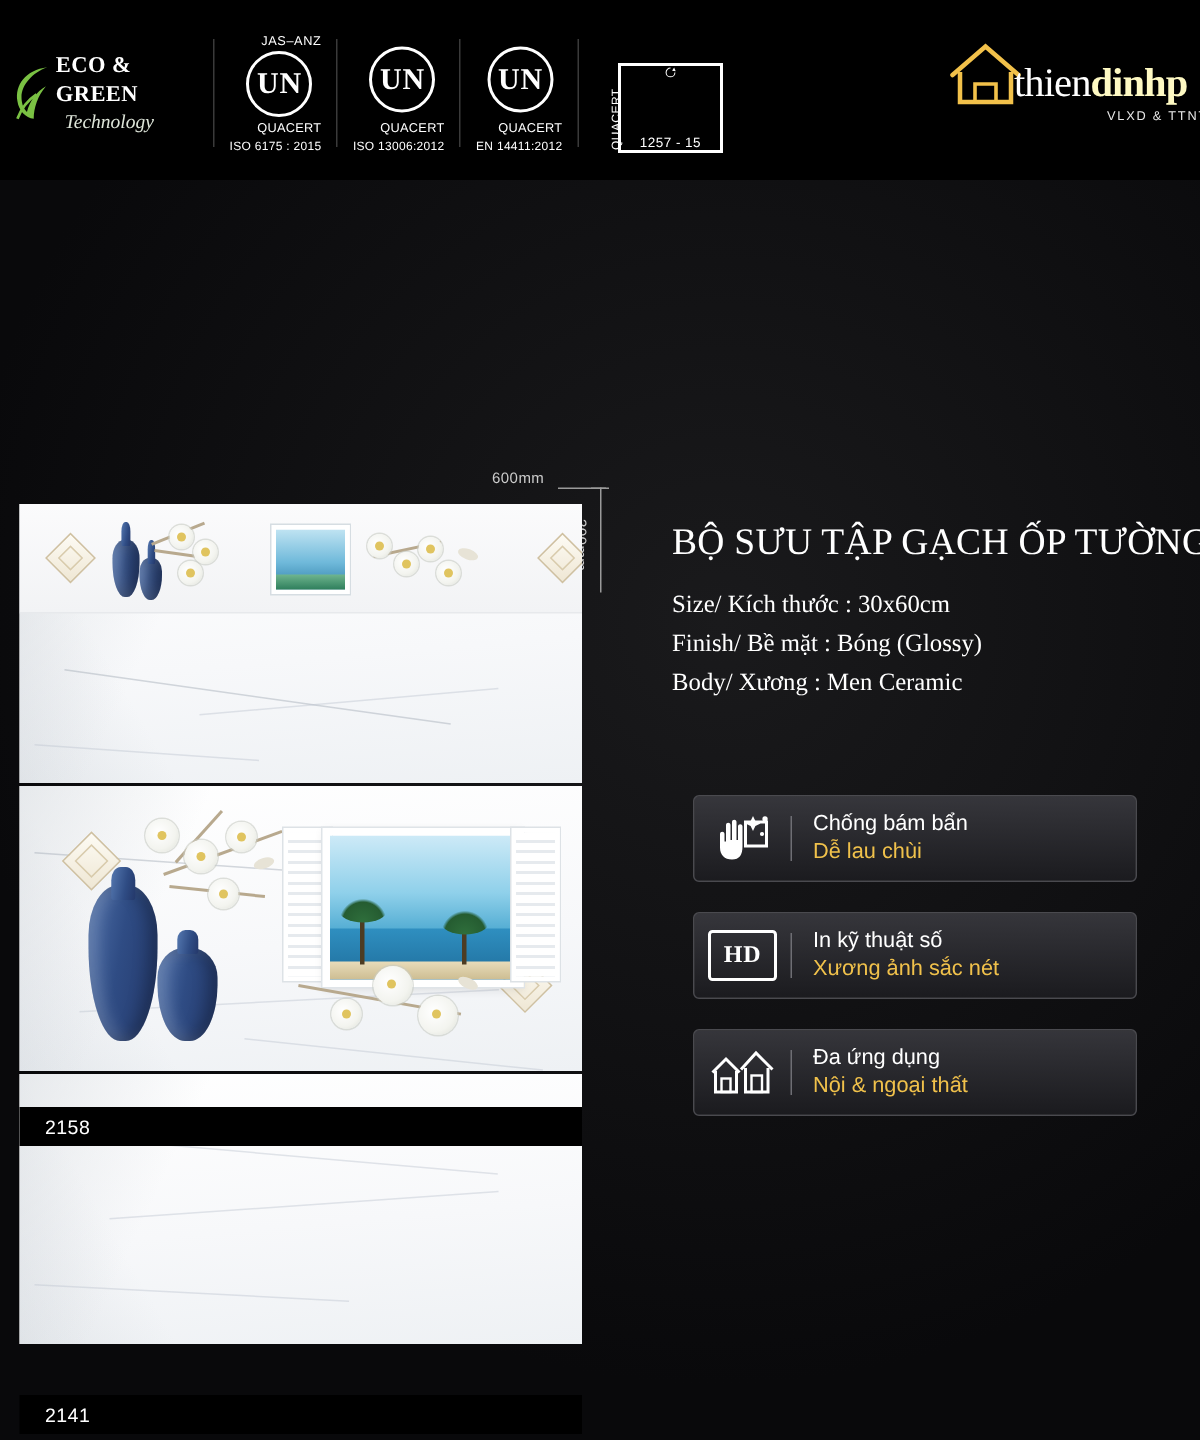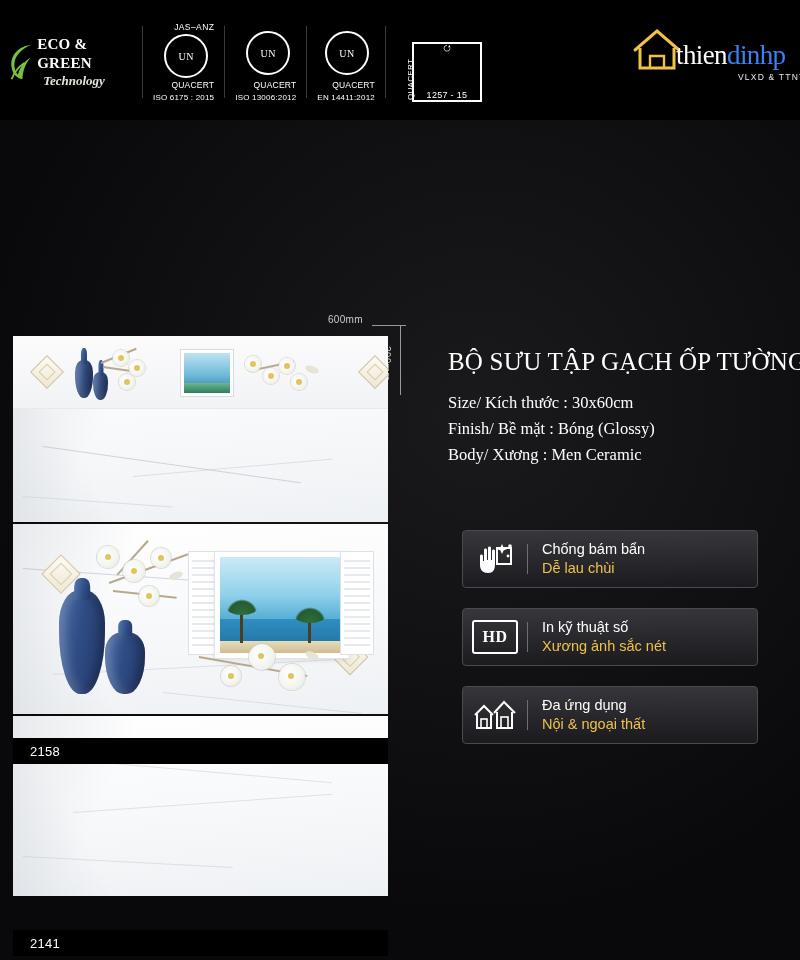--- a/index.html
+++ b/index.html
@@ -59,21 +59,20 @@
     font-size: 15px;
     letter-spacing: .3px;
     font-weight: bold;
   }
   .eco-text .l2 {
     font-family: "Liberation Serif", serif;
     font-size: 13px;
     font-style: italic;
     color: #dfe6da;
     padding-left: 6px;
-    font-weight: bold;
   }
   .cert-sep {
     width: 1px;
     height: 72px;
     background: #3a3a3a;
     margin: 0 6px 4px 6px;
   }
   .cert-item {
     position: relative;
     height: 80px;
@@ -94,22 +93,22 @@
   }
   .cert-circle {
     width: 40px;
     height: 40px;
     border: 2.5px solid #ffffff;
     border-radius: 50%;
     display: flex;
     align-items: center;
     justify-content: center;
     font-family: "Liberation Serif", serif;
-    font-size: 10px;
-    font-weight: normal;
+    font-size: 20px;
+    font-weight: bold;
     letter-spacing: .5px;
   }
   .cert-sub {
     font-size: 8.5px;
     font-family: "Liberation Sans", sans-serif;
     letter-spacing: .2px;
     margin-top: 2px;
   }
   .cert-caption {
     font-size: 8px;
@@ -166,21 +165,21 @@
   .logo-name {
     position: absolute;
     left: 46px;
     top: 16px;
     font-family: "Liberation Serif", serif;
     font-size: 27px;
     letter-spacing: -0.6px;
     white-space: nowrap;
   }
   .logo-name .thien { color: #ffffff; margin-top: 32px; }
-  .logo-name .dinh { color: #3b82f6; }
+  .logo-name .dinh { color: #fef9c3; font-weight: bold; }
   .logo-sub {
     position: absolute;
     left: 108px;
     top: 48px;
     font-size: 8.5px;
     letter-spacing: 1.2px;
     color: #e8e8e8;
     white-space: nowrap;
   }
 

